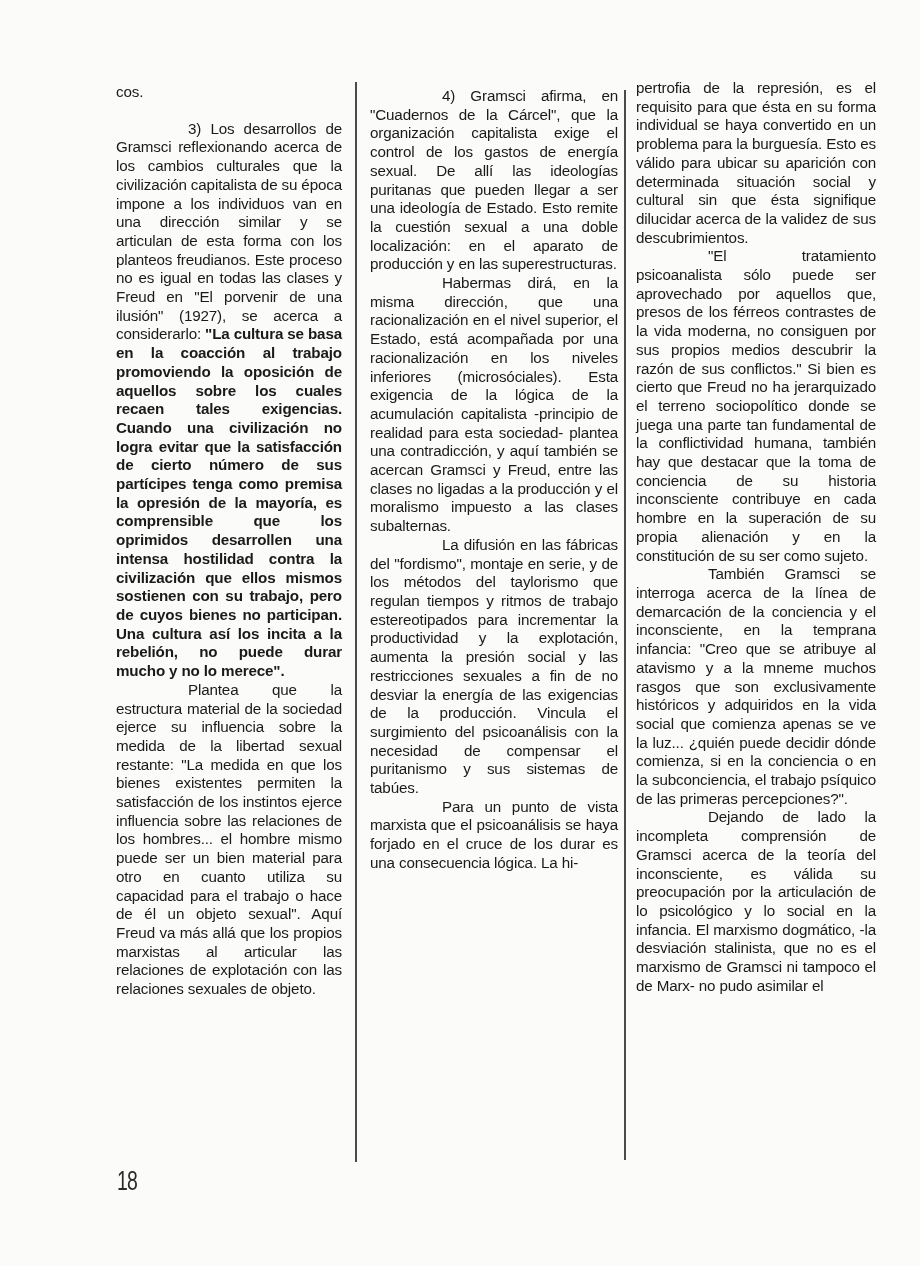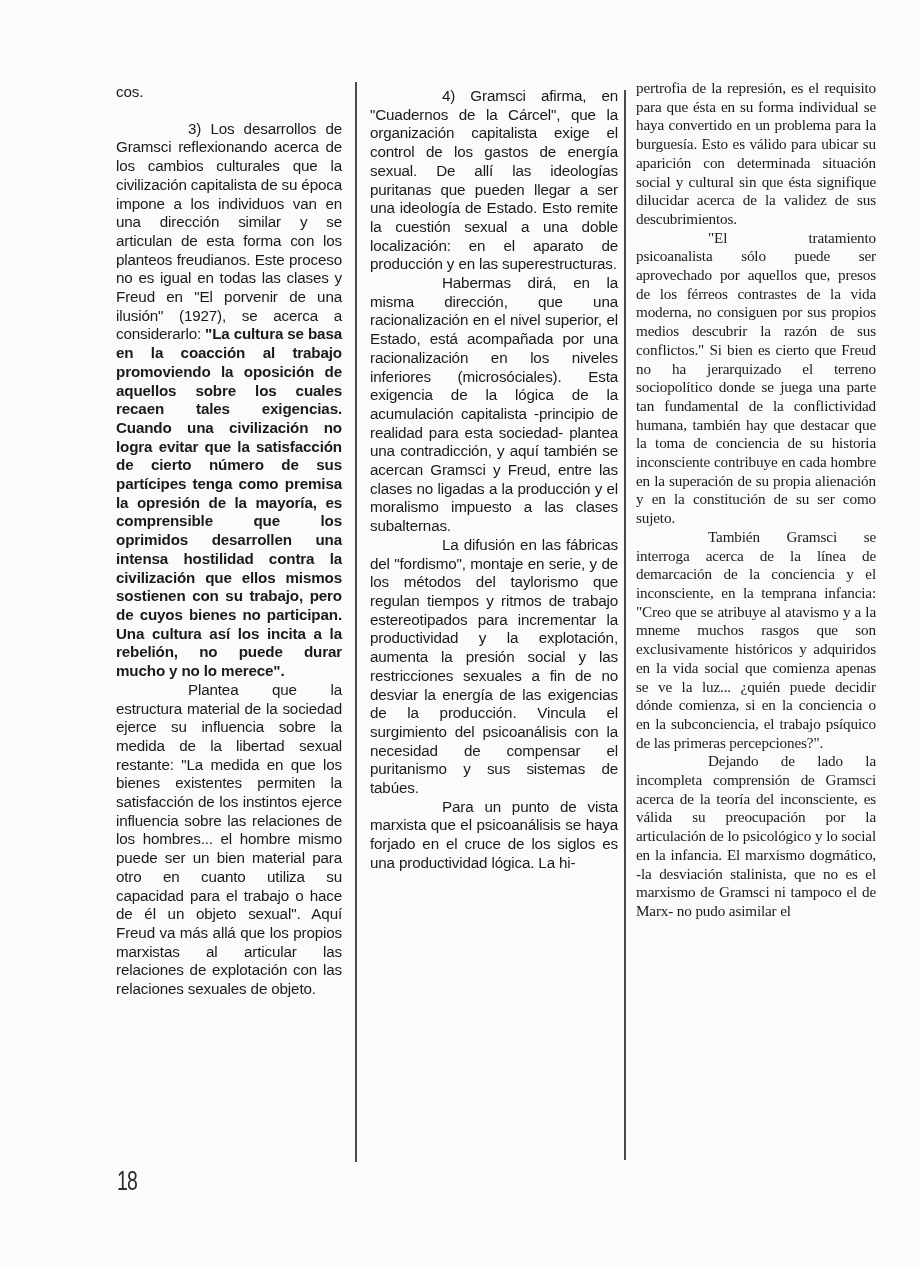--- a/index.html
+++ b/index.html
@@ -17,21 +17,21 @@
     line-height: 18.7px;
     text-align: justify;
     hyphens: none;
     letter-spacing: -0.15px;
   }
   .col p { margin: 0; }
   .col .indent { text-indent: 72px; }
   .col .bold { font-weight: bold; }
   #col-left { left: 104px; top: 83px; width: 226px; }
   #col-middle { left: 358px; top: 87px; width: 248px; }
-  #col-right { left: 624px; top: 79px; width: 240px; font-family: Liberation Serif, serif; }
+  #col-right { left: 624px; top: 79px; width: 240px; }
   .rule {
     position: absolute; width: 2px; background: #2b2b2b; opacity: 0.85;
   }
   #rule-left { left: 343px; top: 82px; height: 1080px; }
   #rule-right { left: 612px; top: 90px; height: 1070px; }
   #page-number {
     position: absolute; left: 105px; top: 1166px;
     font-family: "Liberation Sans Narrow", "Liberation Sans", sans-serif;
     font-size: 27px; transform: scaleX(0.72); transform-origin: left top;
     color: #2a2a2a; letter-spacing: -1px;
@@ -49,21 +49,21 @@
     <p class="indent"><span>3) Los desarrollos de Gramsci reflexionando acerca de los cambios culturales que la civilización capitalista de su época impone a los individuos van en una dirección similar y se articulan de esta forma con los planteos freudianos. Este proceso no es igual en todas las clases y Freud en "El porvenir de una ilusión" (1927), se acerca a considerarlo: </span><span class="bold">"La cultura se basa en la coacción al trabajo promoviendo la oposición de aquellos sobre los cuales recaen tales exigencias. Cuando una civilización no logra evitar que la satisfacción de cierto número de sus partícipes tenga como premisa la opresión de la mayoría, es comprensible que los oprimidos desarrollen una intensa hostilidad contra la civilización que ellos mismos sostienen con su trabajo, pero de cuyos bienes no participan. Una cultura así los incita a la rebelión, no puede durar mucho y no lo merece".</span></p>
     <p class="indent">Plantea que la estructura material de la sociedad ejerce su influencia sobre la medida de la libertad sexual restante: "La medida en que los bienes existentes permiten la satisfacción de los instintos ejerce influencia sobre las relaciones de los hombres... el hombre mismo puede ser un bien material para otro en cuanto utiliza su capacidad para el trabajo o hace de él un objeto sexual". Aquí Freud va más allá que los propios marxistas al articular las relaciones de explotación con las relaciones sexuales de objeto.</p>
   </div>
 
   <div class="rule" id="rule-left"></div>
 
   <div class="col" id="col-middle">
     <p class="indent">4) Gramsci afirma, en "Cuadernos de la Cárcel", que la organización capitalista exige el control de los gastos de energía sexual. De allí las ideologías puritanas que pueden llegar a ser una ideología de Estado. Esto remite la cuestión sexual a una doble localización: en el aparato de producción y en las superestructuras.</p>
     <p class="indent">Habermas dirá, en la misma dirección, que una racionalización en el nivel superior, el Estado, está acompañada por una racionalización en los niveles inferiores (microsóciales). Esta exigencia de la lógica de la acumulación capitalista -principio de realidad para esta sociedad- plantea una contradicción, y aquí también se acercan Gramsci y Freud, entre las clases no ligadas a la producción y el moralismo impuesto a las clases subalternas.</p>
     <p class="indent">La difusión en las fábricas del "fordismo", montaje en serie, y de los métodos del taylorismo que regulan tiempos y ritmos de trabajo estereotipados para incrementar la productividad y la explotación, aumenta la presión social y las restricciones sexuales a fin de no desviar la energía de las exigencias de la producción. Vincula el surgimiento del psicoanálisis con la necesidad de compensar el puritanismo y sus sistemas de tabúes.</p>
-    <p class="indent">Para un punto de vista marxista que el psicoanálisis se haya forjado en el cruce de los siglos es una productividad lógica. La hi-</p>
+    <p class="indent">Para un punto de vista marxista que el psicoanálisis se haya forjado en el cruce de los durar es una consecuencia lógica. La hi-</p>
   </div>
 
   <div class="rule" id="rule-right"></div>
 
   <div class="col" id="col-right">
     <p>pertrofia de la represión, es el requisito para que ésta en su forma individual se haya convertido en un problema para la burguesía. Esto es válido para ubicar su aparición con determinada situación social y cultural sin que ésta signifique dilucidar acerca de la validez de sus descubrimientos.</p>
     <p class="indent">"El tratamiento psicoanalista sólo puede ser aprovechado por aquellos que, presos de los férreos contrastes de la vida moderna, no consiguen por sus propios medios descubrir la razón de sus conflictos." Si bien es cierto que Freud no ha jerarquizado el terreno sociopolítico donde se juega una parte tan fundamental de la conflictividad humana, también hay que destacar que la toma de conciencia de su historia inconsciente contribuye en cada hombre en la superación de su propia alienación y en la constitución de su ser como sujeto.</p>
     <p class="indent">También Gramsci se interroga acerca de la línea de demarcación de la conciencia y el inconsciente, en la temprana infancia: "Creo que se atribuye al atavismo y a la mneme muchos rasgos que son exclusivamente históricos y adquiridos en la vida social que comienza apenas se ve la luz... ¿quién puede decidir dónde comienza, si en la conciencia o en la subconciencia, el trabajo psíquico de las primeras percepciones?".</p>
     <p class="indent">Dejando de lado la incompleta comprensión de Gramsci acerca de la teoría del inconsciente, es válida su preocupación por la articulación de lo psicológico y lo social en la infancia. El marxismo dogmático, -la desviación stalinista, que no es el marxismo de Gramsci ni tampoco el de Marx- no pudo asimilar el</p>
   </div>

